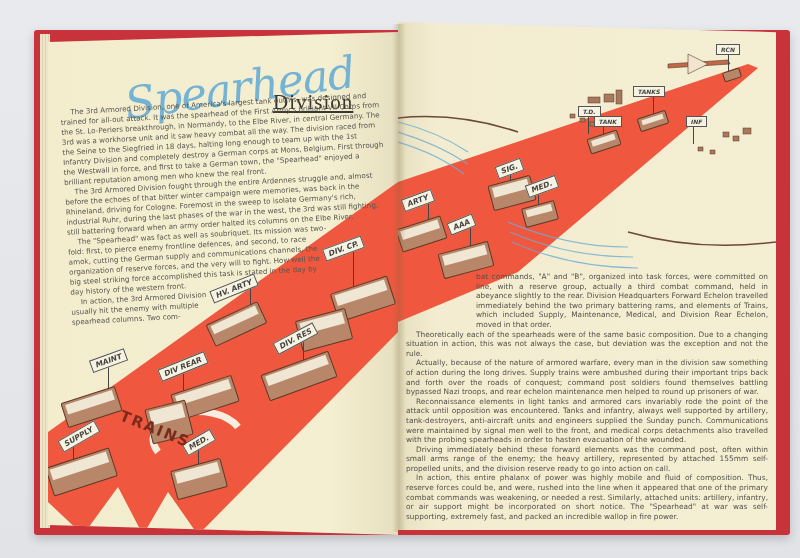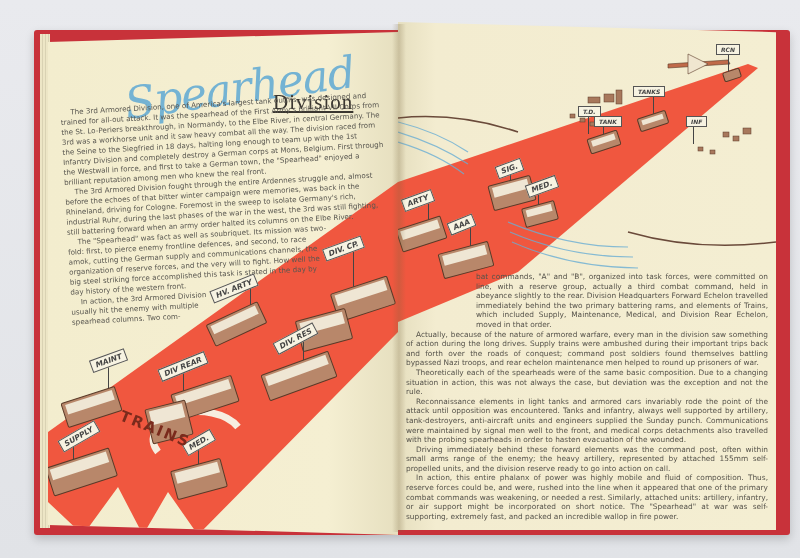--- a/index.html
+++ b/index.html
@@ -149,22 +149,22 @@
   <div class="pole" style="left:30px;top:178px;height:35px"></div>
   <div class="flag" style="left:4px;top:172px;transform:rotate(-20deg)">ARTY</div>
   <div class="veh white-top" style="left:0px;top:200px;width:45px;height:22px;transform:rotate(-18deg)"></div>
 
   <div class="pole" style="left:72px;top:200px;height:30px"></div>
   <div class="flag" style="left:50px;top:196px;transform:rotate(-22deg)">AAA</div>
   <div class="veh white-top" style="left:42px;top:225px;width:50px;height:24px;transform:rotate(-15deg)"></div>
 
   <div class="right-text">
     <p class="first">bat commands, "A" and "B", organized into task forces, were committed on line, with a reserve group, actually a third combat command, held in abeyance slightly to the rear. Division Headquarters Forward Echelon travelled immediately behind the two primary battering rams, and elements of Trains, which included Supply, Maintenance, Medical, and Division Rear Echelon, moved in that order.</p>
+    <p>Theoretically each of the spearheads were of the same basic composition. Due to a changing situation in action, this was not always the case, but deviation was the exception and not the rule.</p>
     <p>Actually, because of the nature of armored warfare, every man in the division saw something of action during the long drives. Supply trains were ambushed during their important trips back and forth over the roads of conquest; command post soldiers found themselves battling bypassed Nazi troops, and rear echelon maintenance men helped to round up prisoners of war.</p>
-    <p>Theoretically each of the spearheads were of the same basic composition. Due to a changing situation in action, this was not always the case, but deviation was the exception and not the rule.</p>
     <p>Reconnaissance elements in light tanks and armored cars invariably rode the point of the attack until opposition was encountered. Tanks and infantry, always well supported by artillery, tank-destroyers, anti-aircraft units and engineers supplied the Sunday punch. Communications were maintained by signal men well to the front, and medical corps detachments also travelled with the probing spearheads in order to hasten evacuation of the wounded.</p>
     <p>Driving immediately behind these forward elements was the command post, often within small arms range of the enemy; the heavy artillery, represented by attached 155mm self-propelled units, and the division reserve ready to go into action on call.</p>
     <p>In action, this entire phalanx of power was highly mobile and fluid of composition. Thus, reserve forces could be, and were, rushed into the line when it appeared that one of the primary combat commands was weakening, or needed a rest. Similarly, attached units: artillery, infantry, or air support might be incorporated on short notice. The "Spearhead" at war was self-supporting, extremely fast, and packed an incredible wallop in fire power.</p>
   </div>
 
   <div class="page-num" style="left:340px;top:488px">11</div>
 </div>
 
 <div class="gutter"></div>
 

